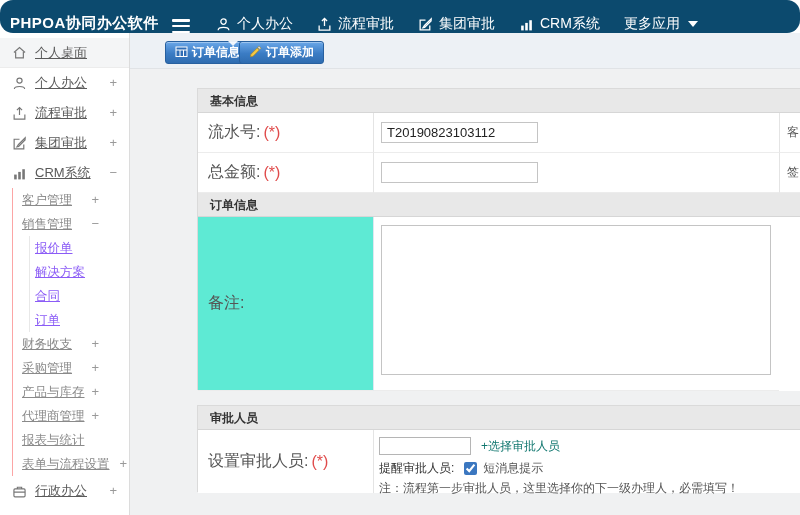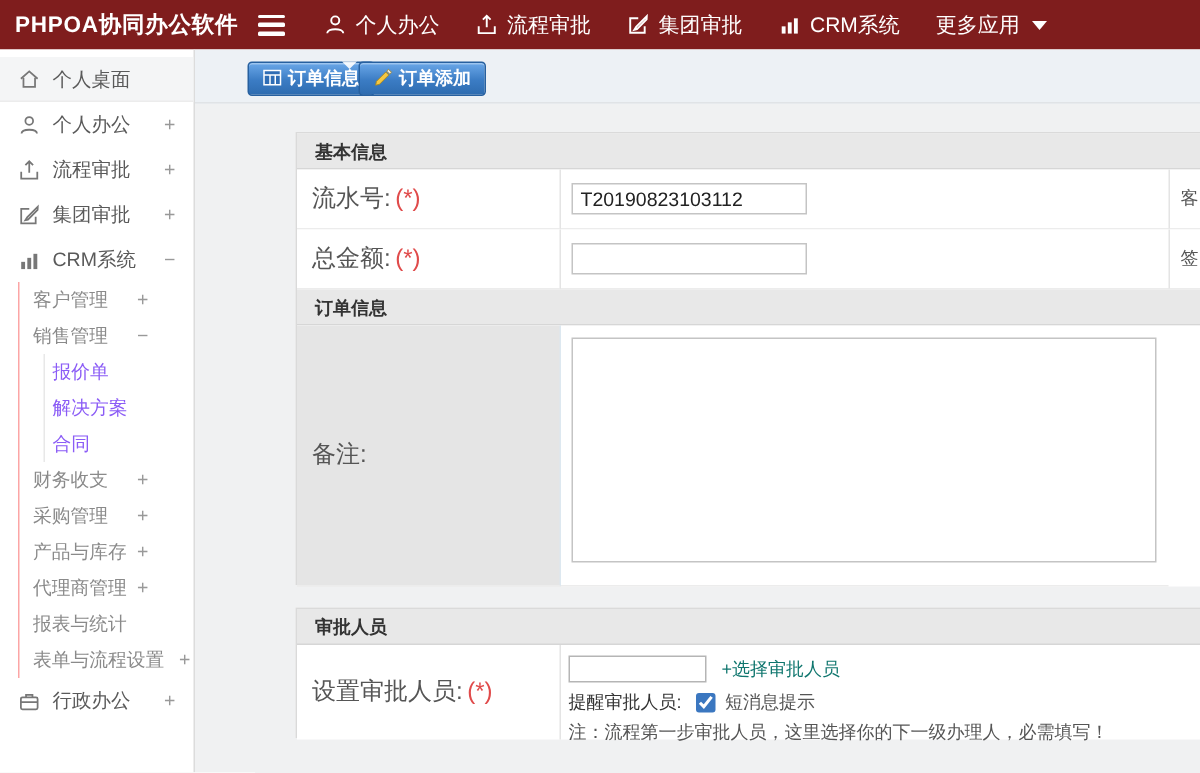--- a/index.html
+++ b/index.html
@@ -1,33 +1,33 @@
 <!DOCTYPE html>
 <html><head>
 <meta charset="utf-8">
 <style>
   * { margin:0; padding:0; box-sizing:border-box; }
   html,body { width:800px; height:515px; }
   body { font-family:"Liberation Sans","DejaVu Sans",sans-serif; background:#fff; overflow:hidden; }
   #screen { position:relative; width:800px; height:515px; overflow:hidden; background:#fff; }
 
   
-  .topnav { position:absolute; left:0; top:0; width:800px; height:33px; background:#7f1d1d;
-            display:flex; align-items:center; color:#fff; }
+  .topnav { position:absolute; left:0; top:0; width:800px; height:33px; background:#0c4a6e;
+            display:flex; align-items:flex-end; color:#fff;border-radius:13px; }
   .brand { width:172px; padding-left:10px; font-size:15px; font-weight:bold; letter-spacing:.5px; }
   .burger { width:18px; height:14px; display:flex; flex-direction:column; justify-content:space-between; cursor:pointer; margin-right:26px; }
   .burger span { display:block; height:2.5px; background:#fff; border-radius:1px; }
   .nav-item { display:flex; align-items:center; gap:6px; font-size:14px; margin-right:24px; cursor:pointer; white-space:nowrap; }
   .nav-item svg { display:block; }
   .caret { width:0; height:0; border-left:5px solid transparent; border-right:5px solid transparent; border-top:6px solid #fff; margin-left:2px; }
 
   
   .sidebar { position:absolute; left:0; top:33px; width:130px; height:482px; background:#fff;
              border-right:1px solid #dcdcdc; padding-top:5px; font-size:13px; color:#5a5a5a; overflow:hidden; }
-  .sb-item { position:relative; cursor:pointer; white-space:nowrap; }
+  .sb-item { position:relative; cursor:pointer; white-space:nowrap;text-decoration:underline; }
   .sb-item.l1 { height:30px; line-height:30px; padding-left:12px; display:flex; align-items:center; gap:8px; }
   .sb-item.l1 .sfx { position:absolute; right:12px; }
   .sb-item.active { background:#f4f5f6; border-bottom:1px solid #ececec; }
   .grp2 { margin-left:12px; border-left:1px solid #fca5a5; }
   .grp3 { margin-left:16px; border-left:1px solid #e8e8e8; }
   .sb-item.l2 { height:24px; line-height:24px; padding-left:9px; font-size:12.5px; color:#8a8a8a; }
   .sb-item.l2 .sfx { position:absolute; right:30px; }
   .sb-item.l2 .sfx.tight { right:2px; }
   .sb-item.l3 { height:24px; line-height:24px; padding-left:5px; font-size:12.5px; color:#8b5cf6; }
   .sfx { color:#999; font-size:13px; }
@@ -56,21 +56,21 @@
   .lbl-cell { position:absolute; left:0; top:0; width:176px; height:100%;
               border-right:1px solid #e4e4e4; border-bottom:1px solid #ececec;
               font-size:16px; color:#555; display:flex; align-items:center; padding-left:10px; gap:3px; }
   .ctn-cell { position:absolute; left:176px; top:0; width:405px; height:100%; border-bottom:1px solid #ececec; }
   .r-cell  { position:absolute; left:581px; top:0; width:37px; height:100%; border-left:1px solid #e4e4e4;
              border-bottom:1px solid #ececec; font-size:12px; color:#555; display:flex; align-items:center;
              padding-left:7px; overflow:hidden; white-space:nowrap; }
   .req { color:#e04b4b; }
   .txt-input { position:absolute; left:7px; top:9px; width:157px; height:21px; border:1px solid #c4c4c4;
                font-size:13px; color:#222; padding:0 5px; font-family:inherit; background:#fff; }
-  .remark-lbl { background:#e5e5e5; border-right:1px solid #dde8f0; }
+  .remark-lbl { background:#5eead4; border-right:1px solid #dde8f0; }
   .remark-ta { position:absolute; left:7px; top:8px; width:390px; height:150px; border:1px solid #c4c4c4;
                resize:none; font-family:inherit; font-size:13px; background:#fff; }
 
   .appr-ctn { padding:7px 0 0 5px; font-size:12px; color:#555; }
   .appr-line1 { display:flex; align-items:center; gap:10px; }
   .appr-input { width:92px; height:18px; border:1px solid #b5b5b5; font-size:12px; padding:0 4px; font-family:inherit; }
   .appr-link { color:#0f766e; font-size:12px; cursor:pointer; text-decoration:none; }
   .appr-line2 { margin-top:5px; display:flex; align-items:center; gap:4px; }
   .appr-line2 .b { font-weight:normal; color:#333; }
   .appr-line2 input[type=checkbox] { width:13px; height:13px; accent-color:#3b77c0; margin:0 2px 0 6px; }
@@ -205,20 +205,23 @@
       </div>
       <div class="grp3">
         <div class="sb-item l3">
           <span>报价单</span>
         </div>
         <div class="sb-item l3">
           <span>解决方案</span>
         </div>
         <div class="sb-item l3">
           <span>合同</span>
+        </div>
+        <div class="sb-item l3">
+          <span>订单</span>
         </div>
       </div>
       <div class="sb-item l2">
         <span>财务收支</span>
         <span class="sfx">+</span>
       </div>
       <div class="sb-item l2">
         <span>采购管理</span>
         <span class="sfx">+</span>
       </div>

